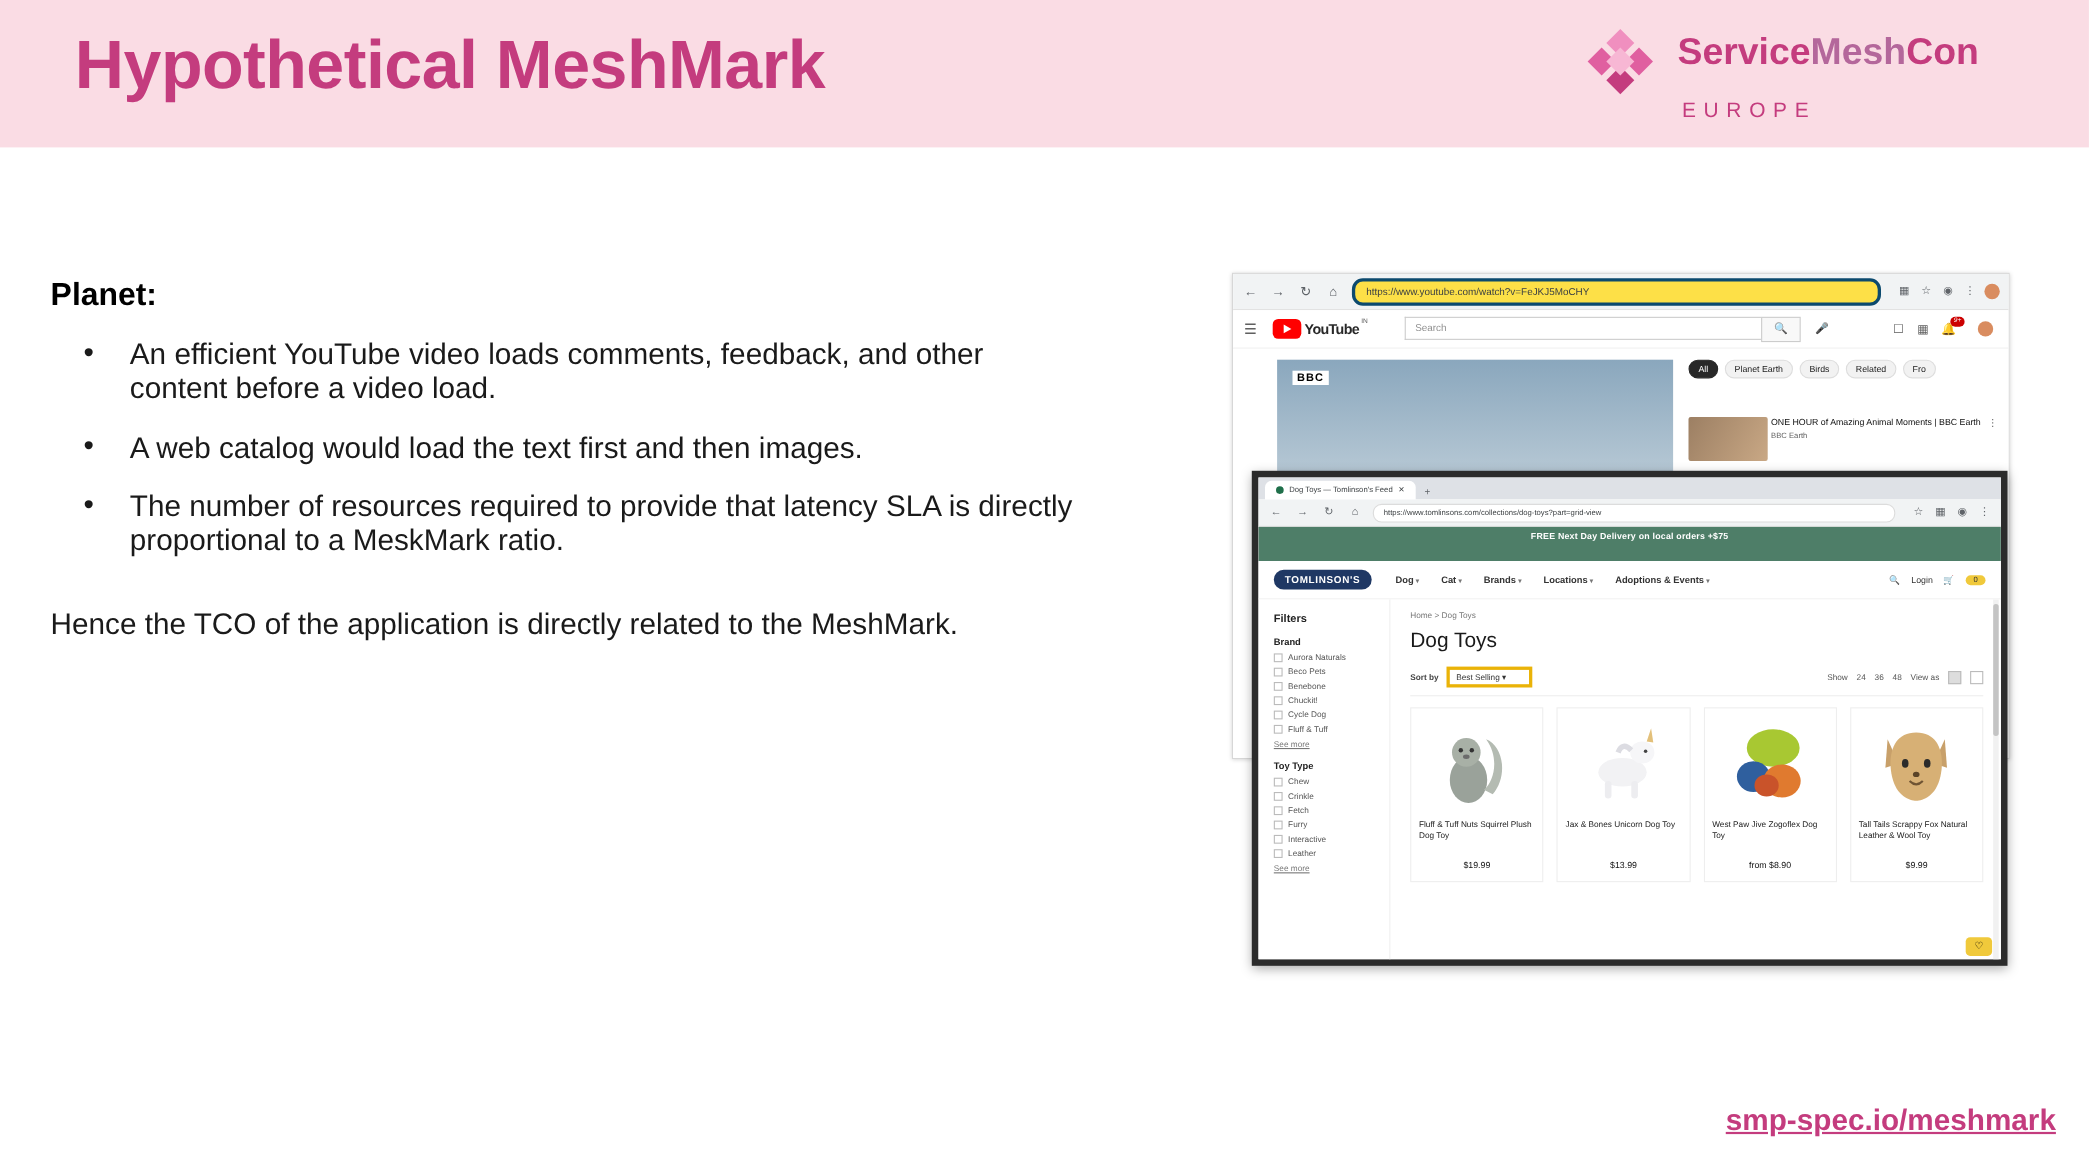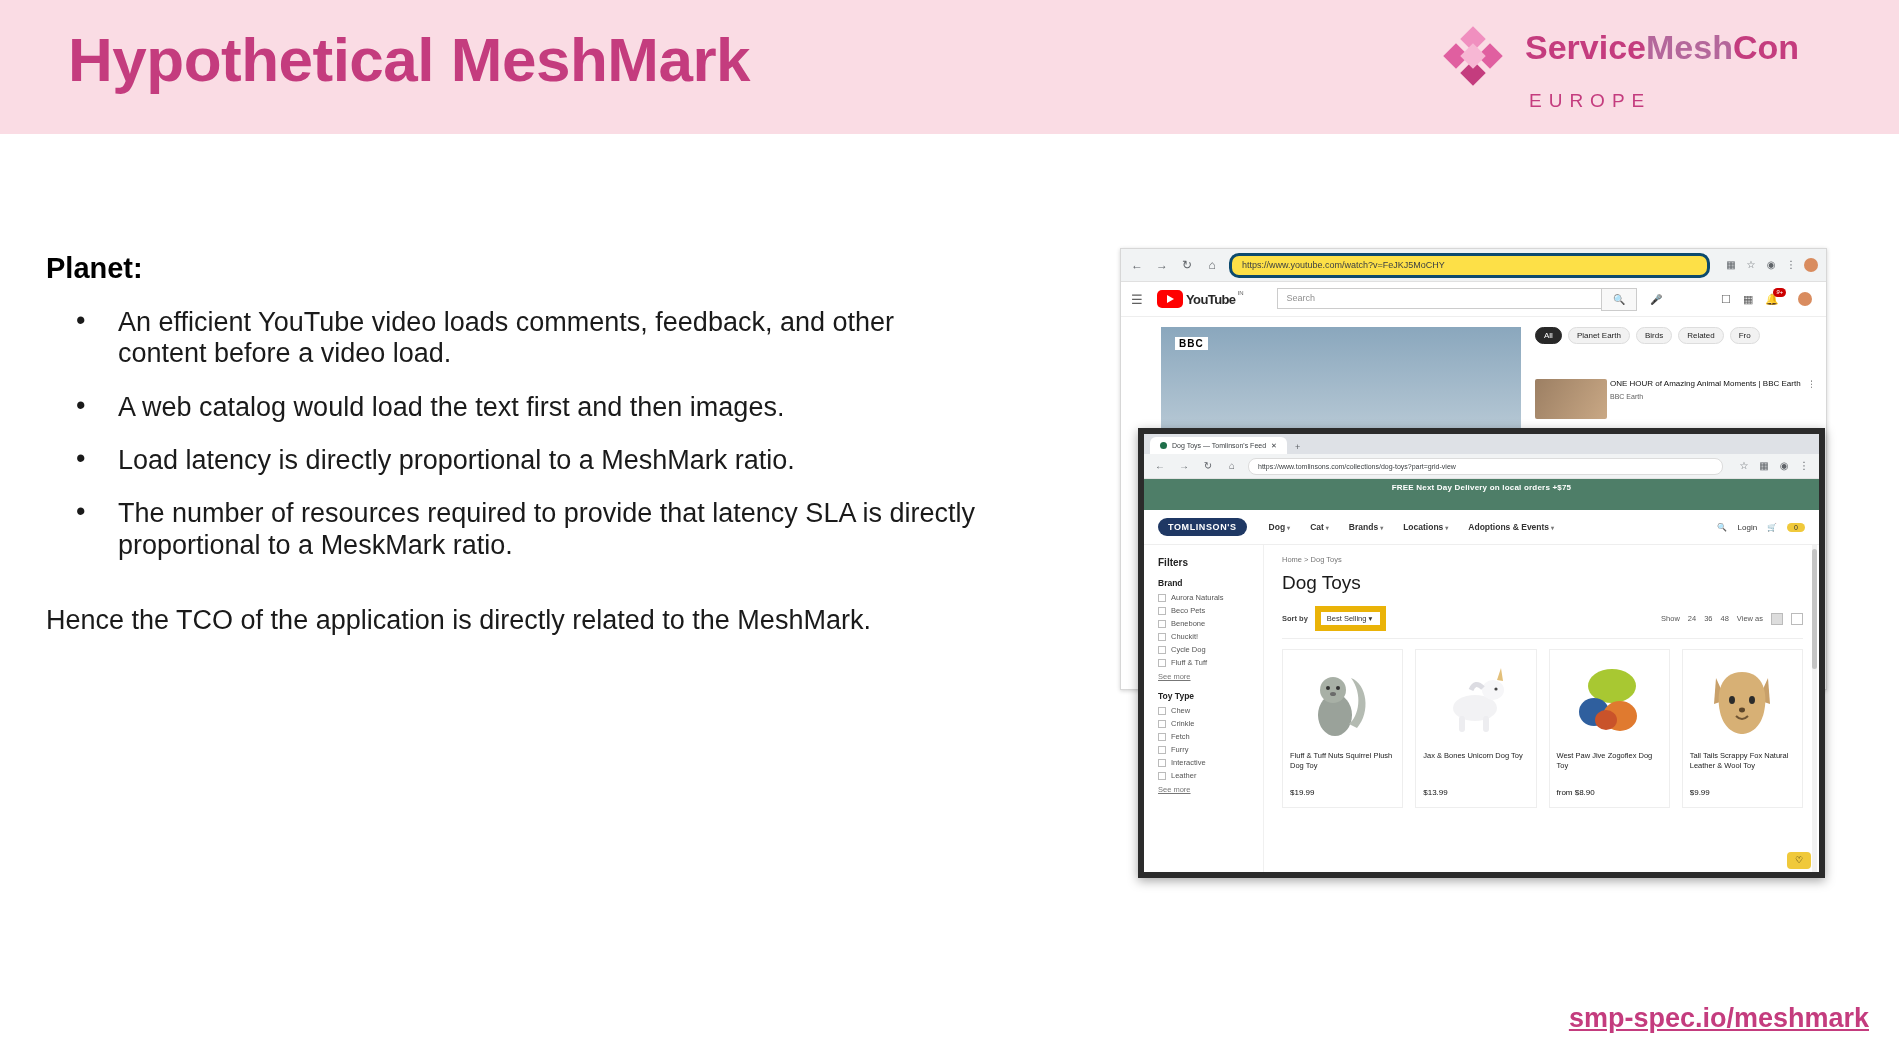--- a/index.html
+++ b/index.html
@@ -578,22 +578,22 @@
     display: flex;
     align-items: center;
     font-size: 7.5px;
     color: #444;
     border-bottom: 1px solid #eee;
     padding-bottom: 7px;
     margin-bottom: 10px;
   }
   .sortbar .lbl { font-weight: bold; margin-right: 7px; }
   .sort-select {
-    border: 6px solid #eab308;
-    padding: 2px 8px 2px 6px;
+    border: 3px solid #eab308;
+    padding: 2px 21px 2px 6px;
     position: relative;
     font-size: 7.5px;
     color: #333;
   }
   .sortbar .right {
     margin-left: auto;
     display: flex;
     align-items: center;
     gap: 8px;
   }
@@ -625,20 +625,21 @@
   .prod-name {
     font-size: 7.5px;
     color: #222;
     line-height: 1.35;
     min-height: 30px;
   }
   .prod-price {
     font-size: 8px;
     color: #111;
     margin-top: 7px;
+    text-align: center;
   }
   .scroll-track {
     position: absolute;
     right: 2px; top: 0;
     width: 5px; height: 330px;
     background: #f1f1f1;
   }
   .scroll-thumb {
     position: absolute;
     right: 2px; top: 4px;
@@ -679,21 +680,20 @@
     <span>Service</span><span class="mid">Mesh</span><span>Con</span>
   </div>
   <div class="logo-sub">EUROPE</div>
 </div>
 
 <div class="content-left">
   <div class="problem-heading">Planet:</div>
   <ul class="bullets">
     <li>An efficient YouTube video loads comments, feedback, and other content before a video load.</li>
     <li>A web catalog would load the text first and then images.</li>
-    <li>Load latency is directly proportional to a MeshMark ratio.</li>
     <li>The number of resources required to provide that latency SLA is directly proportional to a MeskMark ratio.</li>
   </ul>
   <div class="closing-para">Hence the TCO of the application is directly related to the MeshMark.</div>
 </div>
 
 <a class="footer-link" href="#">smp-spec.io/meshmark</a>
 
 <div class="shot-area">
 
   <div class="yt-window">

